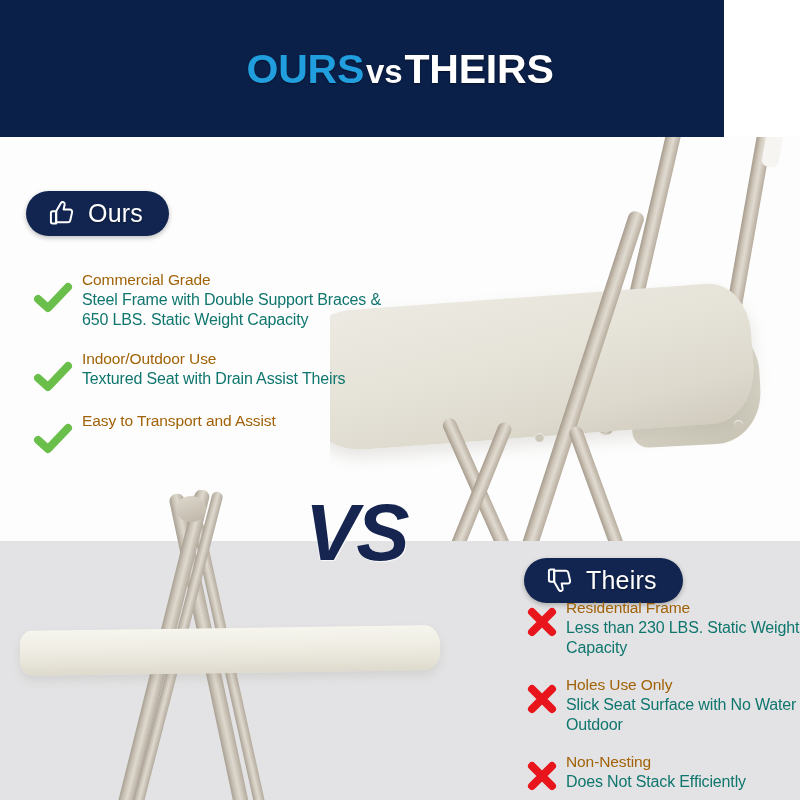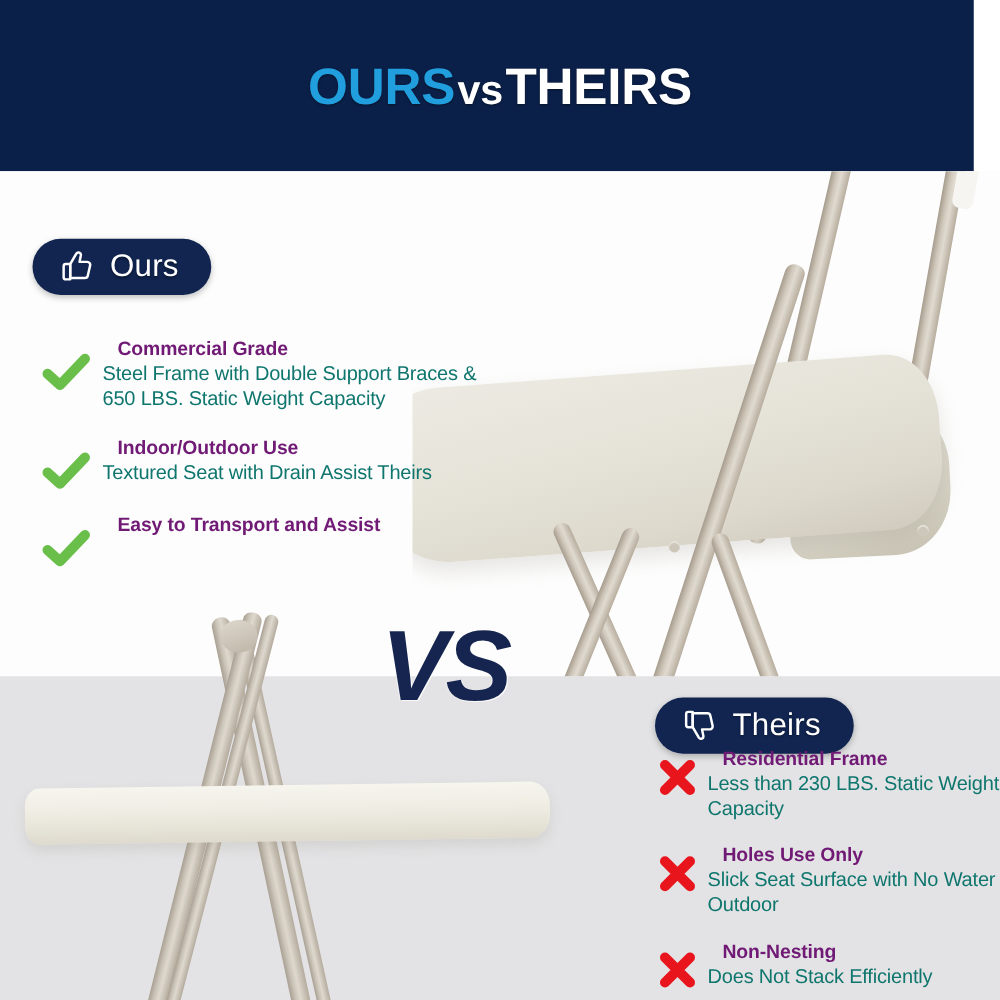--- a/index.html
+++ b/index.html
@@ -16,21 +16,21 @@
     width: 800px;
     height: 800px;
     overflow: hidden;
     background: #ffffff;
   }
 
   
   .header {
     position: absolute;
     left: 0; top: 0;
-    width: 779px;
+    width: 724px;
     height: 137px;
     background: #0b2049;
     overflow: hidden;
   }
   .header-inner {
     position: absolute;
     left: 0; top: 0;
     width: 800px;
     height: 137px;
     display: flex;
@@ -214,25 +214,24 @@
     flex: 0 0 auto;
     width: 58px;
     display: flex;
     justify-content: center;
   }
   .row-mark.small { width: 48px; }
   .row-text { flex: 1 1 auto; padding-top: 1px; }
   .row-title {
     display: block;
     font-size: 15.5px;
-    font-weight: bold;
-    color: #701a75;
+    font-weight: normal;
+    color: #a16207;
     line-height: 1.22;
     letter-spacing: -0.1px;
-    margin-left: 12px;
   }
   .row-desc {
     display: block;
     font-size: 16px;
     color: #0f766e;
     line-height: 1.28;
     letter-spacing: -0.15px;
   }
   .ours-row .row-mark { padding-top: 12px; }
   .theirs-row .row-mark { padding-top: 8px; }

